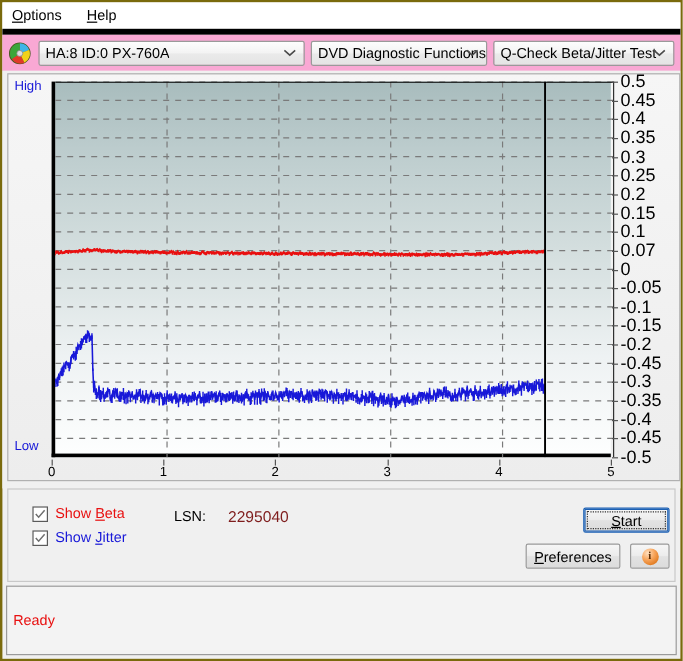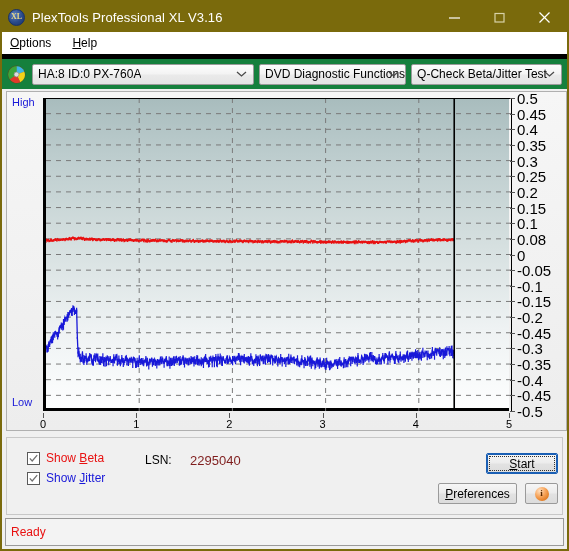--- a/index.html
+++ b/index.html
@@ -73,21 +73,21 @@
     font-size: 12px;
     color: #000;
     padding: 2px 9px 2px 2px;
     margin-right: 10px;
     white-space: nowrap;
   }
   .menu-item u { text-decoration: underline; }
   
   .toolbar {
     height: 30px;
-    background: #15803d;
+    background: #f9a8d4;
     display: flex;
     align-items: center;
     padding: 0 5px;
     gap: 5px;
     flex: 0 0 auto;
   }
   .disc-icon {
     width: 19px; height: 19px; flex: 0 0 auto;
     margin-right: 1px;
   }
@@ -256,42 +256,20 @@
     font-size: 12px;
     color: #e81010;
   }
   u.acc { text-decoration: underline; }
 </style>
 </head>
 <body>
 
 <div class="window">
 
-  <div class="titlebar">
-    <div class="app-icon">XL</div>
-    <div class="title-text">PlexTools Professional XL V3.16</div>
-    <div class="win-controls">
-      <div class="win-btn">
-        <svg width="13" height="13" viewBox="0 0 13 13">
-            <line x1="1" y1="7" x2="12" y2="7" stroke="#fff" stroke-width="1.2"></line>
-          </svg>
-      </div>
-      <div class="win-btn">
-        <svg width="13" height="13" viewBox="0 0 13 13">
-            <rect x="2" y="2.5" width="9" height="8.5" fill="none" stroke="#d8d2a8" stroke-width="1.2"></rect>
-          </svg>
-      </div>
-      <div class="win-btn">
-        <svg width="15" height="15" viewBox="0 0 15 15">
-            <line x1="2.5" y1="2.5" x2="12.5" y2="12.5" stroke="#fff" stroke-width="1.3"></line>
-            <line x1="12.5" y1="2.5" x2="2.5" y2="12.5" stroke="#fff" stroke-width="1.3"></line>
-          </svg>
-      </div>
-    </div>
-  </div>
 
   <div class="menubar">
     <div class="menu-item"><u class="acc">O</u><span>ptions</span></div>
     <div class="menu-item"><u class="acc">H</u><span>elp</span></div>
   </div>
 
   <div class="toolbar">
     <svg class="disc-icon" viewBox="0 0 20 20">
       <circle cx="10" cy="10" r="9" fill="#6b7d3a" stroke="#4a5a22" stroke-width="1"></circle>
       <path d="M10 10 L10 1.2 A8.8 8.8 0 0 1 18.2 7 Z" fill="#3fb5e8"></path>
@@ -379,21 +357,21 @@
           <div class="ylab" style="left: 510px; right: auto; top: 68.6px;">0.3</div>
           <div style="position: absolute; height: 1px; width: 5px; background: rgb(85, 85, 85); left: 503px; top: 68.6px;"></div>
           <div class="ylab" style="left: 510px; right: auto; top: 84.25px;">0.25</div>
           <div style="position: absolute; height: 1px; width: 5px; background: rgb(85, 85, 85); left: 503px; top: 84.25px;"></div>
           <div class="ylab" style="left: 510px; right: auto; top: 99.9px;">0.2</div>
           <div style="position: absolute; height: 1px; width: 5px; background: rgb(85, 85, 85); left: 503px; top: 99.9px;"></div>
           <div class="ylab" style="left: 510px; right: auto; top: 115.55px;">0.15</div>
           <div style="position: absolute; height: 1px; width: 5px; background: rgb(85, 85, 85); left: 503px; top: 115.55px;"></div>
           <div class="ylab" style="left: 510px; right: auto; top: 131.2px;">0.1</div>
           <div style="position: absolute; height: 1px; width: 5px; background: rgb(85, 85, 85); left: 503px; top: 131.2px;"></div>
-          <div class="ylab" style="left: 510px; right: auto; top: 146.85px;">0.08</div>
+          <div class="ylab" style="left: 510px; right: auto; top: 146.85px;">0.07</div>
           <div style="position: absolute; height: 1px; width: 5px; background: rgb(85, 85, 85); left: 503px; top: 146.85px;"></div>
           <div class="ylab" style="left: 510px; right: auto; top: 162.5px;">0</div>
           <div style="position: absolute; height: 1px; width: 5px; background: rgb(85, 85, 85); left: 503px; top: 162.5px;"></div>
           <div class="ylab" style="left: 510px; right: auto; top: 178.15px;">-0.05</div>
           <div style="position: absolute; height: 1px; width: 5px; background: rgb(85, 85, 85); left: 503px; top: 178.15px;"></div>
           <div class="ylab" style="left: 510px; right: auto; top: 193.8px;">-0.1</div>
           <div style="position: absolute; height: 1px; width: 5px; background: rgb(85, 85, 85); left: 503px; top: 193.8px;"></div>
           <div class="ylab" style="left: 510px; right: auto; top: 209.45px;">-0.15</div>
           <div style="position: absolute; height: 1px; width: 5px; background: rgb(85, 85, 85); left: 503px; top: 209.45px;"></div>
           <div class="ylab" style="left: 510px; right: auto; top: 225.1px;">-0.2</div>

